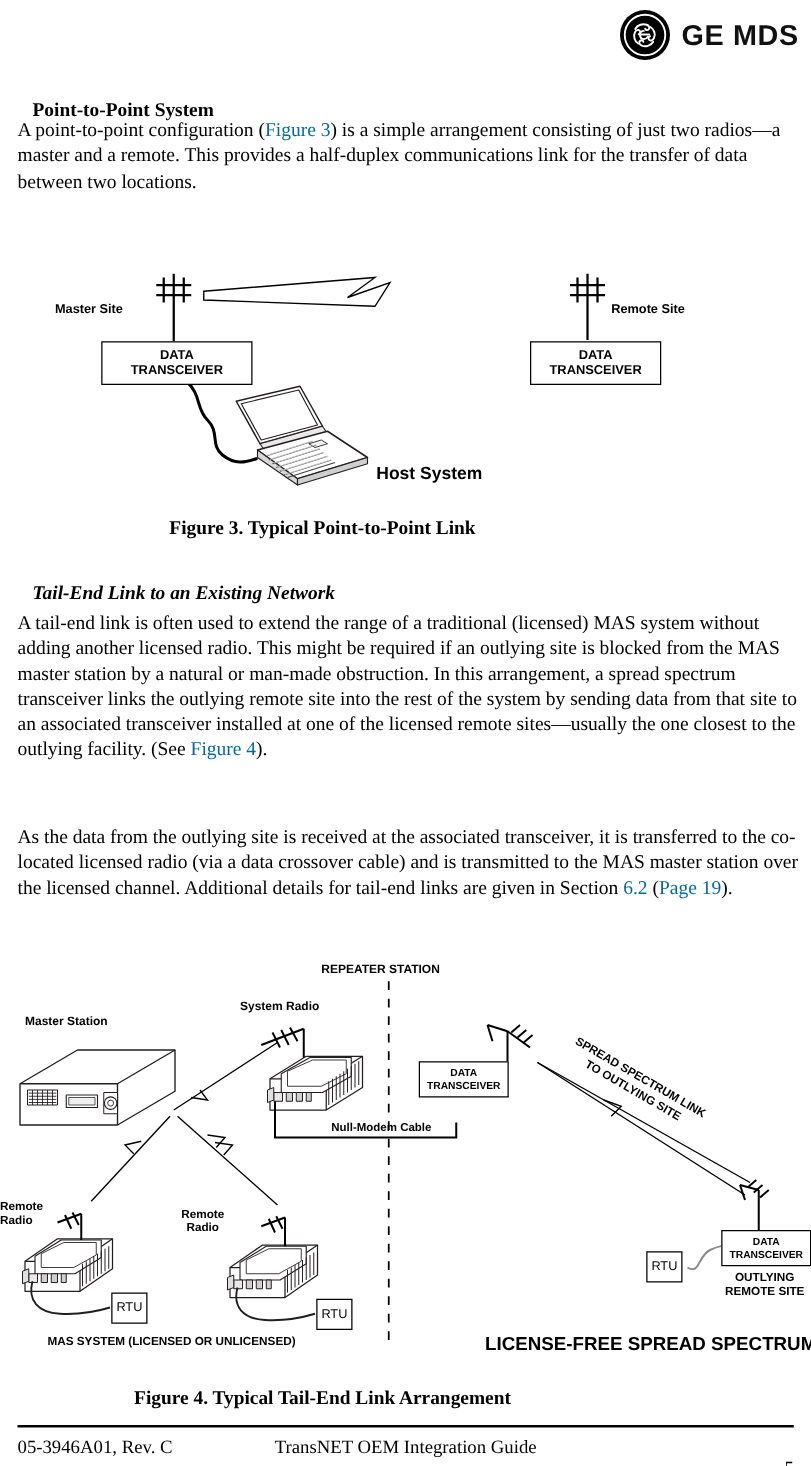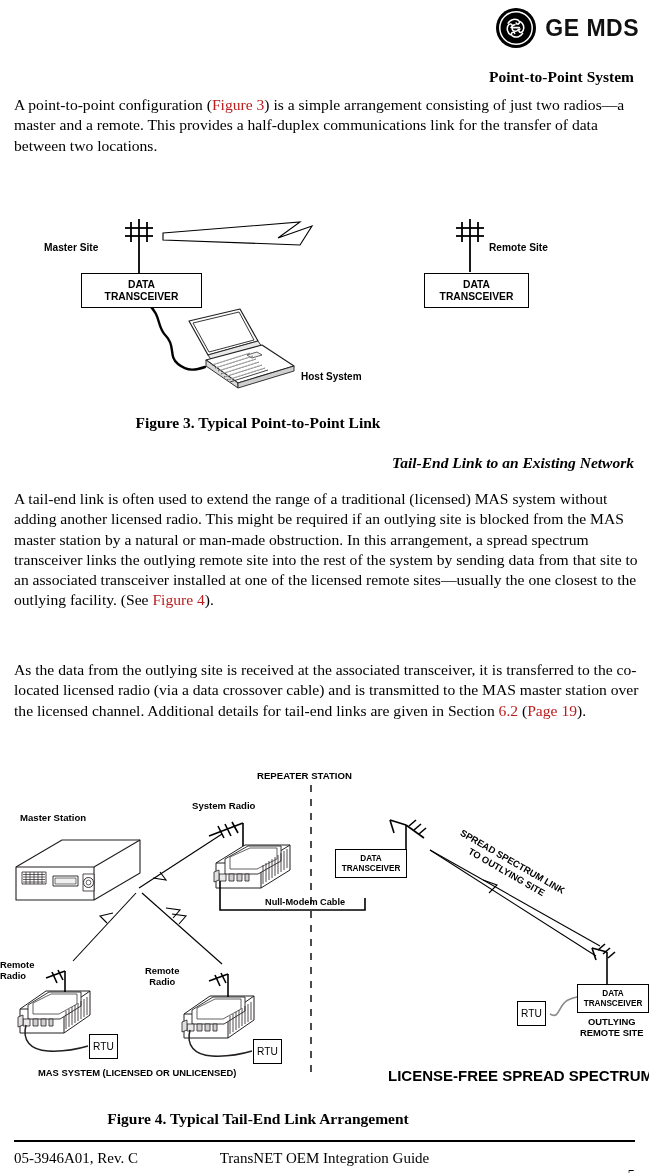--- a/index.html
+++ b/index.html
@@ -47,33 +47,32 @@
   .content {
     position: absolute;
     left: 14px;
     top: 0;
     width: 630px;
   }
   h2.section-heading {
     font-family: "Liberation Serif", serif;
     font-weight: bold;
     font-size: 15.5px;
-    margin: 0;
+    margin: 12px;
     padding: 0;
     line-height: 1.2;
-    text-align: right;
   }
   p.body-para {
     font-size: 15.6px;
     line-height: 1.30;
     margin: 0;
     padding: 0;
     text-align: left;
   }
-  .xref { color: #b91c1c; text-align: right; }
+  .xref { color: #0369a1; text-align: right; }
 
   .abs { position: absolute; }
 
   
   .fig-caption {
     position: absolute;
     width: 516px;
     left: 0;
     text-align: center;
     font-family: "Liberation Serif", serif;
@@ -246,21 +245,21 @@
     </div>
   </div>
 
   <div class="box" style="left:424px;top:73px;width:105px;height:35px;font-size:10.3px;">
     <div>
       <span>DATA</span><br>
       <span>TRANSCEIVER</span>
     </div>
   </div>
 
-  <div class="fig-label" style="left:277px;top:171px;font-size:10px;padding-left:24px;">Host System</div>
+  <div class="fig-label" style="left:277px;top:171px;font-size:14px;padding-left:24px;">Host System</div>
 </div>
 
 <div class="fig-caption" style="top:414px;">Figure 3. Typical Point-to-Point Link</div>
 
 <div class="figure" style="top:766px;left:0;width:649px;height:320px;">
 
   <svg width="649" height="320" viewBox="0 0 649 320" style="position:absolute;top:0;left:0;">
 
     <line x1="311" y1="19" x2="311" y2="308" stroke="#000" stroke-width="1.4" stroke-dasharray="7,7" fill="none"></line>
 

